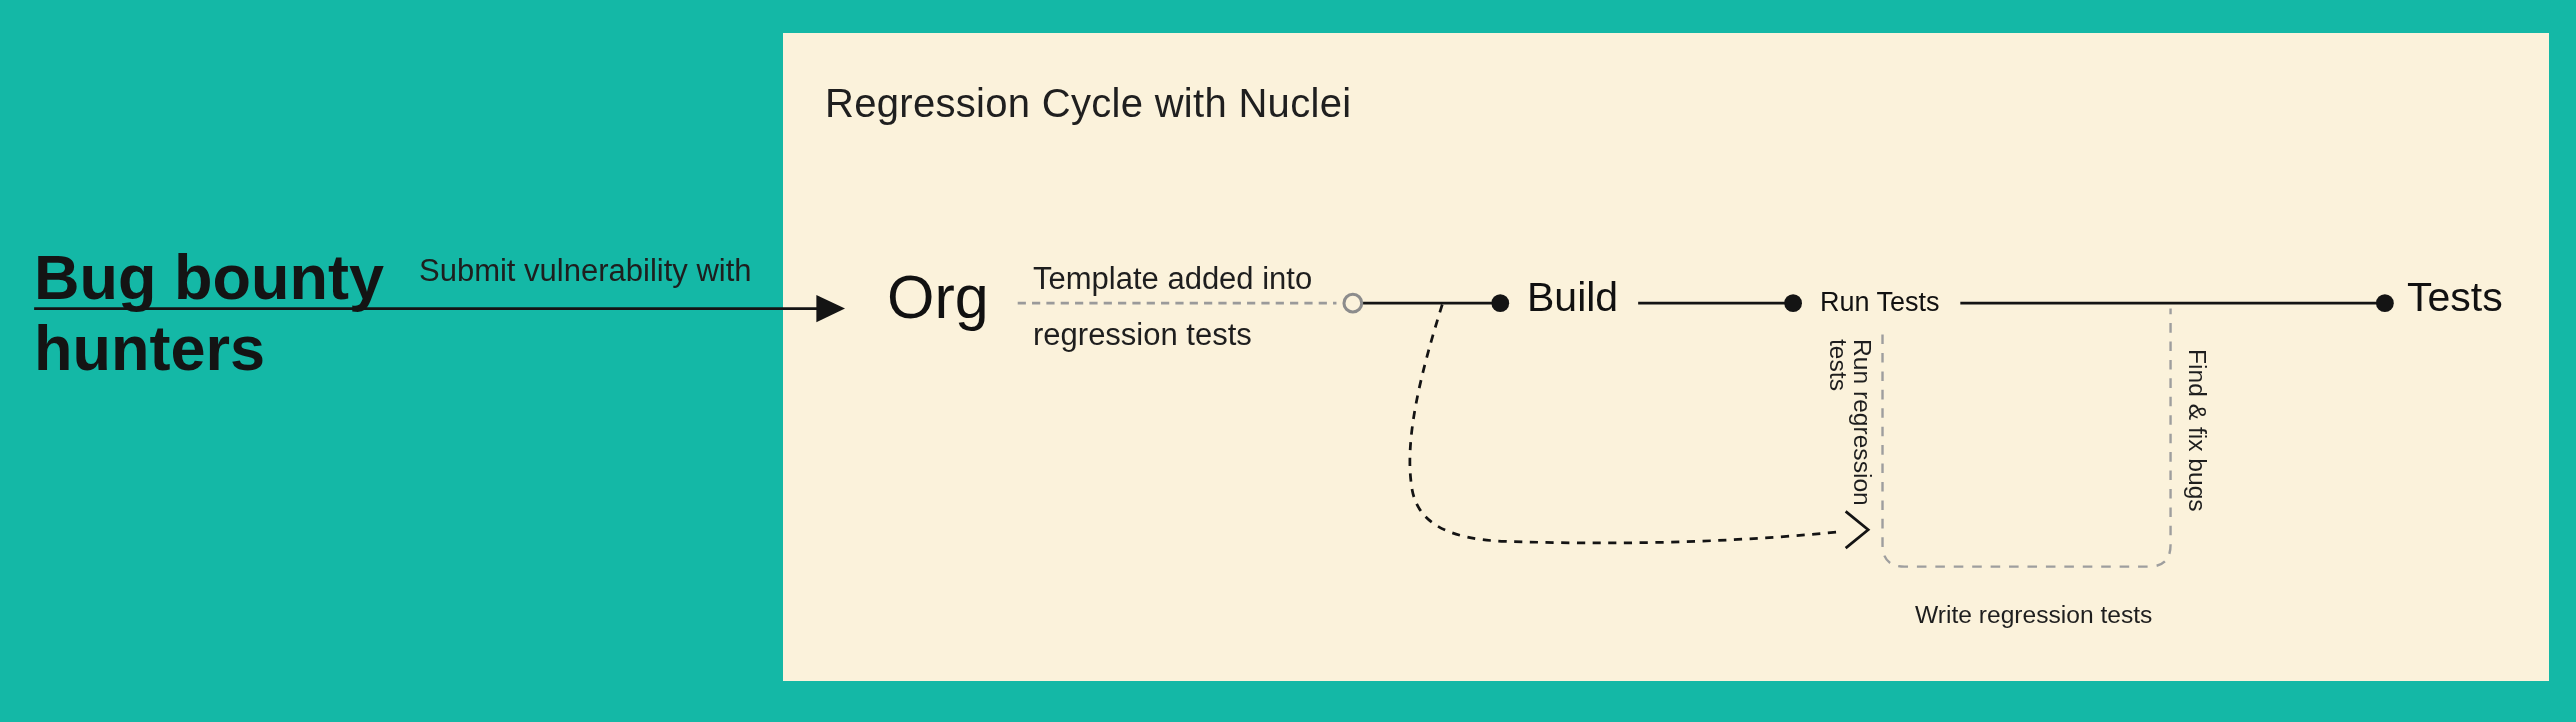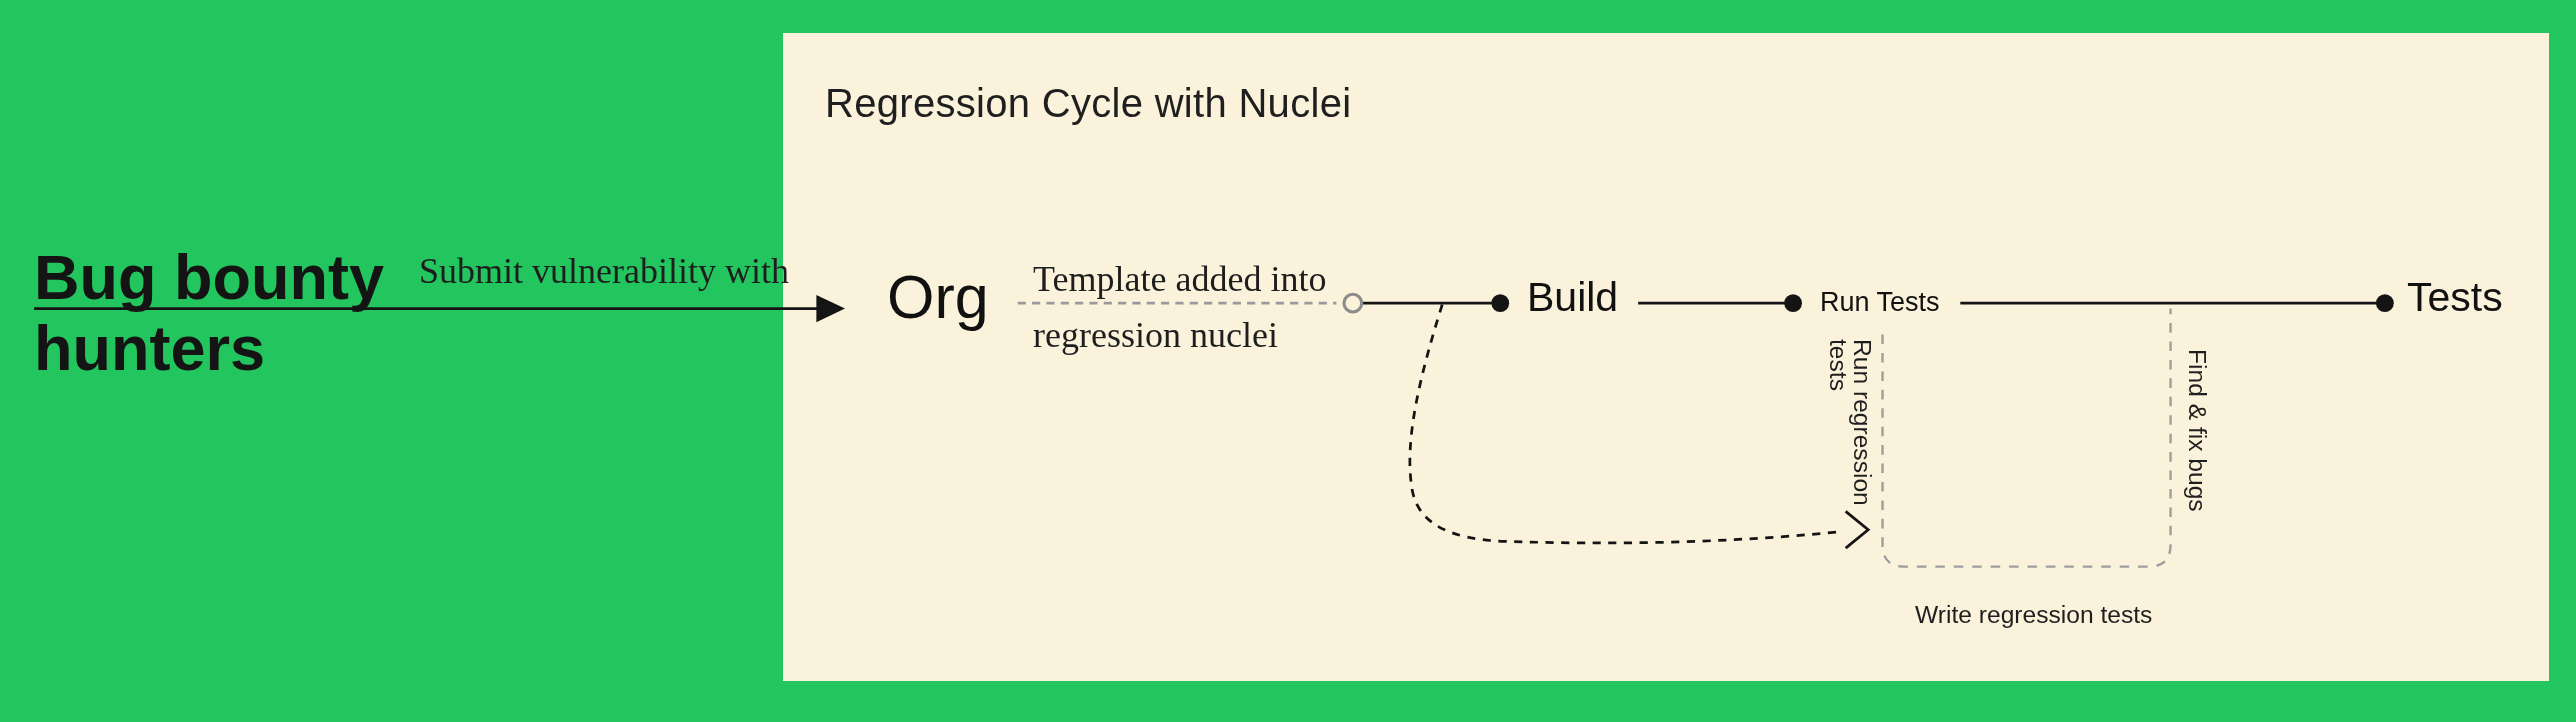--- a/index.html
+++ b/index.html
@@ -1,39 +1,39 @@
 <!DOCTYPE html>
 <html style="font-size:11px"><head>
 <meta charset="utf-8">
 <style>
   html,body{margin:0;padding:0;background:#ffffff;}
   #canvas{
     position:relative;
     width:2576px;height:723px;
-    background:#22c55e;
+    background:#14b8a6;
     font-family:"Liberation Sans", sans-serif;
     color:#1c1c1c;
     overflow:hidden;
   }
   #panel{
     position:absolute;
     left:783px;top:33px;
     width:1766px;height:648px;
     background:#fbf2db;
   }
   .txt{position:absolute;white-space:nowrap;line-height:1;}
   .title{
     left:825px;top:83px;
     font-size:40px;font-weight:400;letter-spacing:0.3px;color:#1f1f1f;
   }
   .actor1{left:34px;top:217px;font-size:63px;font-weight:700;color:#141414;margin-top:29px;}
   .actor2{left:34px;top:317px;font-size:63px;font-weight:700;color:#141414;}
   .lbl2{
     position:absolute;
-    font-size:36px;font-weight:400;line-height:56px;color:#1e1e1e;white-space:nowrap;font-family:Liberation Serif, serif;
+    font-size:31px;font-weight:400;line-height:56px;color:#1e1e1e;white-space:nowrap;
   }
   .submit-lbl{left:419px;top:243px;}
   .template-lbl{left:1033px;top:251px;}
   .node{position:absolute;white-space:nowrap;line-height:1;font-weight:400;color:#111111;}
   .node-org{left:887px;top:267px;font-size:61px;}
   .node-build{left:1527px;top:277px;font-size:41px;}
   .node-run{left:1820px;top:289px;font-size:27px;}
   .node-ship{left:2407px;top:277px;font-size:41px;}
   .write-lbl{left:1915px;top:579px;font-size:24.6px;font-weight:400;color:#1e1e1e;margin-top:24px;}
   .rot{
@@ -82,21 +82,21 @@
   <div class="txt actor2">hunters</div>
 
   <div class="lbl2 submit-lbl">
     <div>Submit vulnerability with</div>
   </div>
 
   <div class="txt node node-org">Org</div>
 
   <div class="lbl2 template-lbl">
     <div>Template added into</div>
-    <div>regression nuclei</div>
+    <div>regression tests</div>
   </div>
 
   <div class="txt node node-build">Build</div>
   <div class="txt node node-run">Run Tests</div>
   <div class="txt node node-ship">Tests</div>
 
   <div class="rot rot-run">
     <div>Run regression</div>
     <div>tests</div>
   </div>

